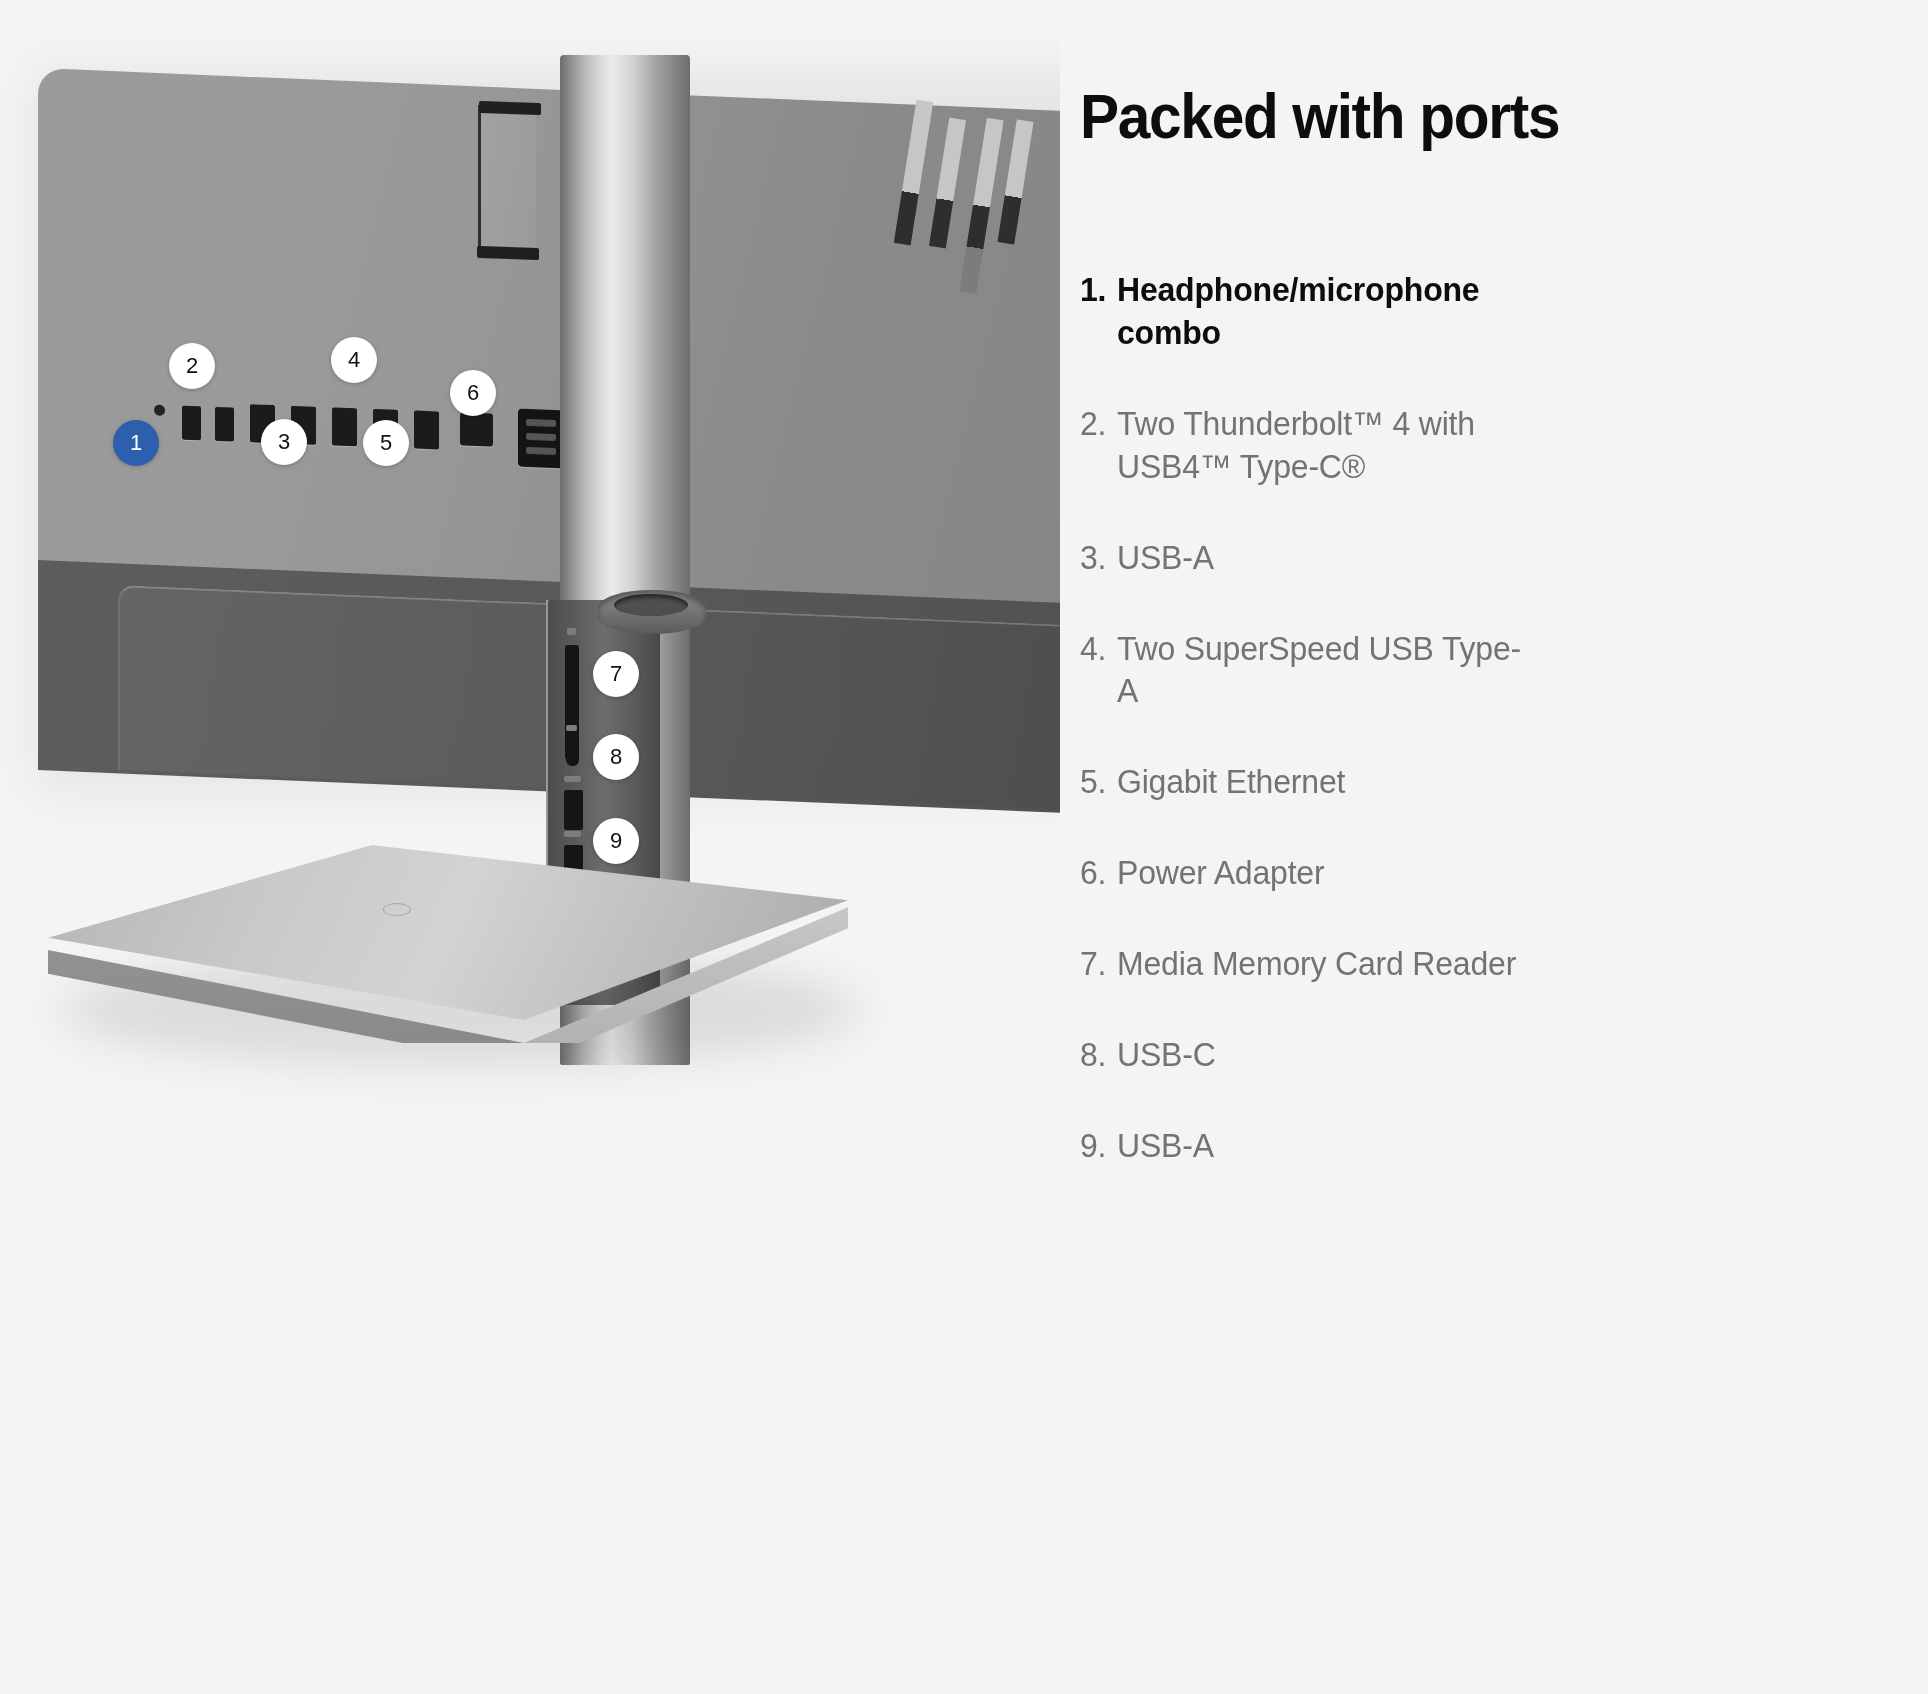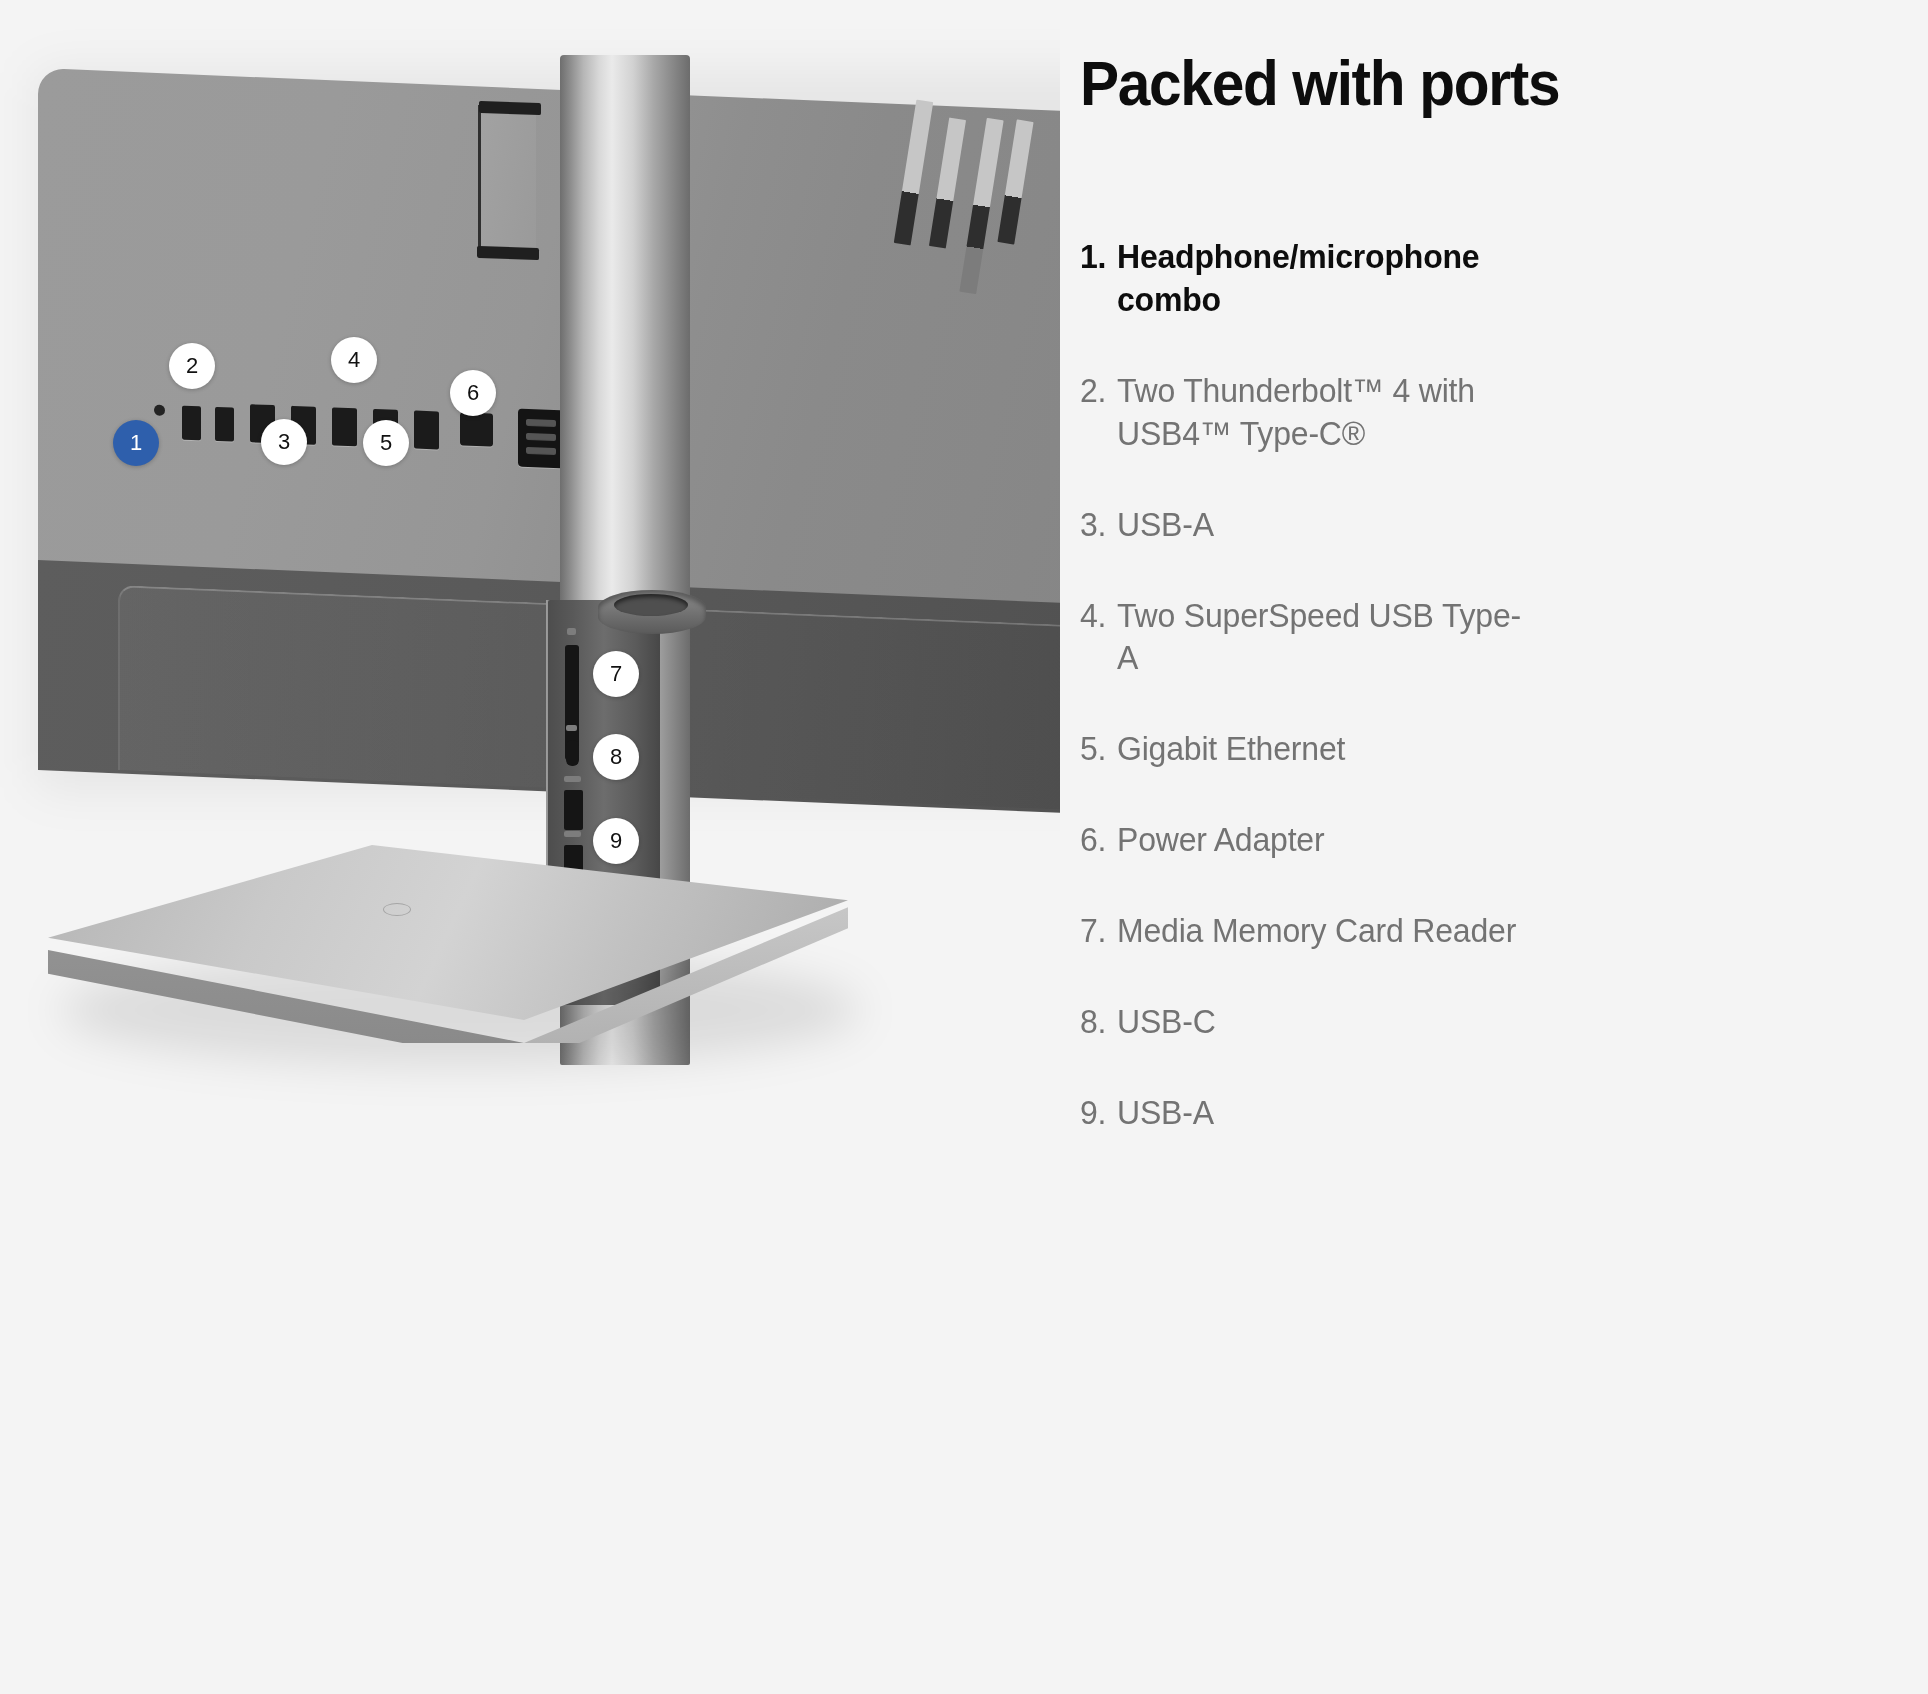--- a/index.html
+++ b/index.html
@@ -237,21 +237,21 @@
     cursor: pointer;
     user-select: none;
   }
   .marker.active { background: #2e5fac; color: #ffffff; }
 
   
   #panel {
     position: absolute;
     left: 1060px; top: 0;
     width: 868px; height: 1434px;
-    padding: 50px 60px 0 20px;
+    padding: 83px 60px 0 20px;
   }
 
   #panel-title {
     font-family: "Liberation Sans", sans-serif;
     font-size: 63px;
     font-weight: 700;
     color: #0d0d0d;
     letter-spacing: -1.4px;
     line-height: 1.05;
     transform: scaleX(.93);

